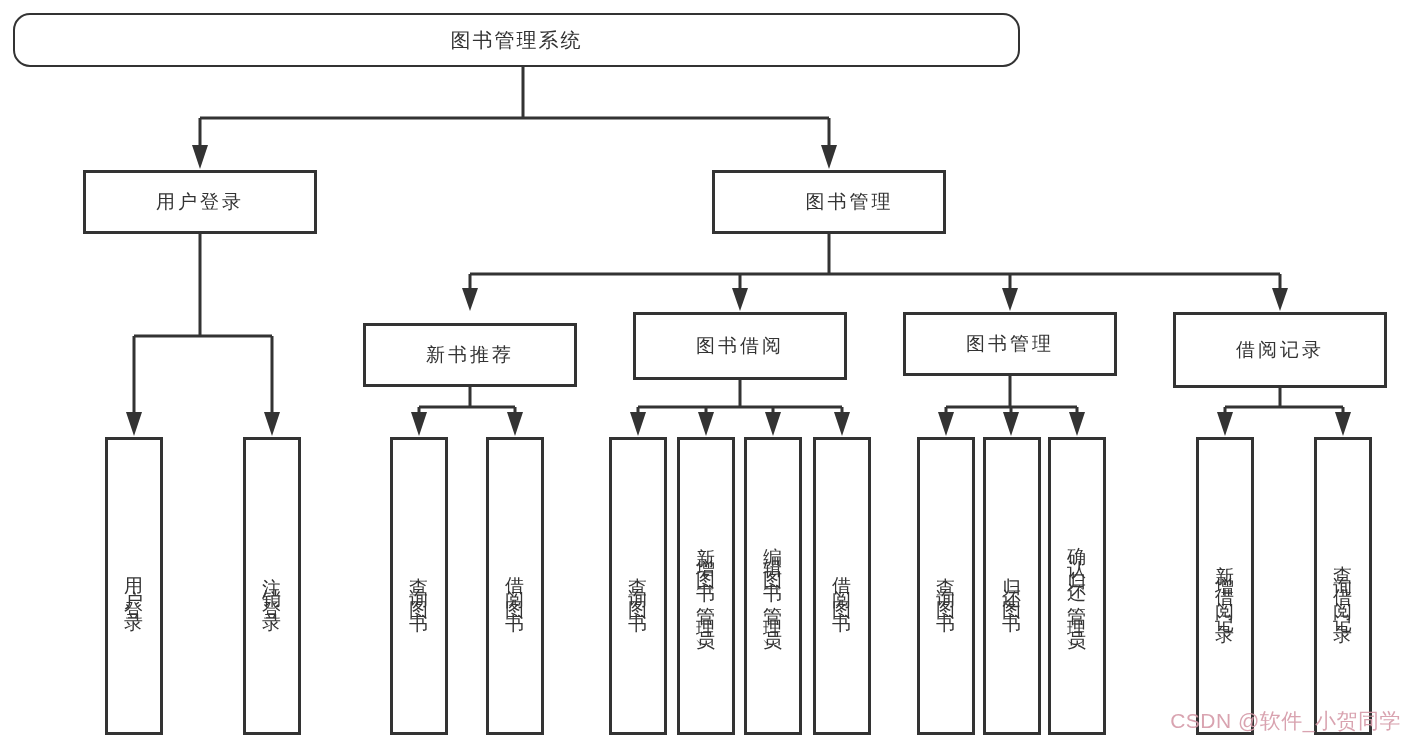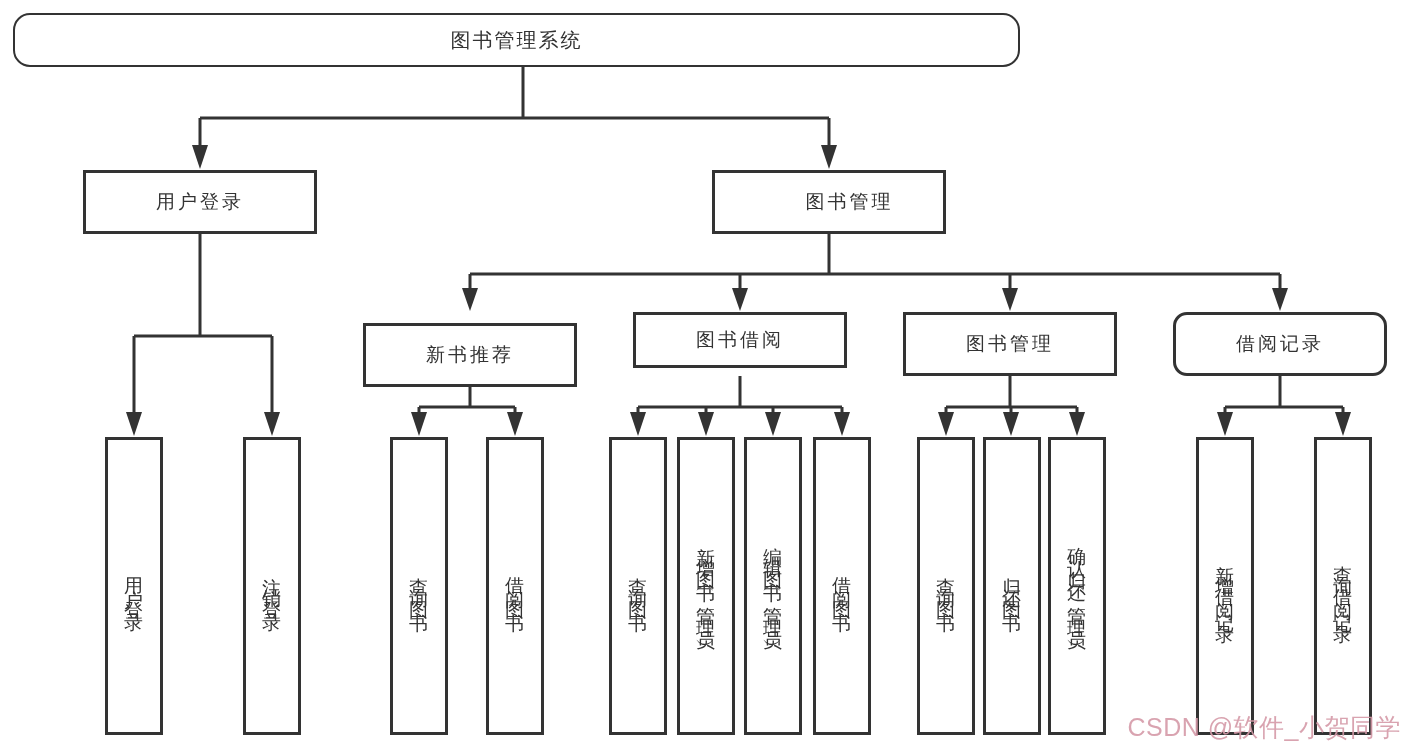--- a/index.html
+++ b/index.html
@@ -45,22 +45,22 @@
     text-orientation: mixed;
     font-size: 19px;
     letter-spacing: 12px;
     line-height: 1;
     color: #333333;
     white-space: nowrap;
   }
   #watermark {
     position: absolute;
     right: 4px;
-    bottom: 3px;
-    font-size: 25px;
+    bottom: 12px;
+    font-size: 21px;
     color: #d59aa8;
     opacity: 0.9;
     white-space: nowrap;
     letter-spacing: 0.5px;
   }
 </style>
 </head>
 <body>
 
 <div id="canvas">
@@ -105,27 +105,27 @@
   <div class="node" style="left:83px; top:170px; width:234px; height:64px;">
     <span class="hlabel">用户登录</span>
   </div>
   <div class="node" style="left:712px; top:170px; width:234px; height:64px;padding-left:41px;">
     <span class="hlabel">图书管理</span>
   </div>
 
   <div class="node" style="left:363px; top:312px; width:214px; height:64px;margin-top:11px;">
     <span class="hlabel">新书推荐</span>
   </div>
-  <div class="node" style="left:633px; top:312px; width:214px; height:56px;">
+  <div class="node" style="left:633px; top:312px; width:214px; height:68px;">
     <span class="hlabel">图书借阅</span>
   </div>
   <div class="node" style="left:903px; top:312px; width:214px; height:64px;">
     <span class="hlabel">图书管理</span>
   </div>
-  <div class="node" style="left:1173px; top:312px; width:214px; height:64px;border-radius:14px;">
+  <div class="node" style="left:1173px; top:312px; width:214px; height:76px;">
     <span class="hlabel">借阅记录</span>
   </div>
 
   <div class="node leaf" style="left:105px;">
     <span class="vlabel">用户登录</span>
   </div>
   <div class="node leaf" style="left:243px;">
     <span class="vlabel">注销登录</span>
   </div>
 

